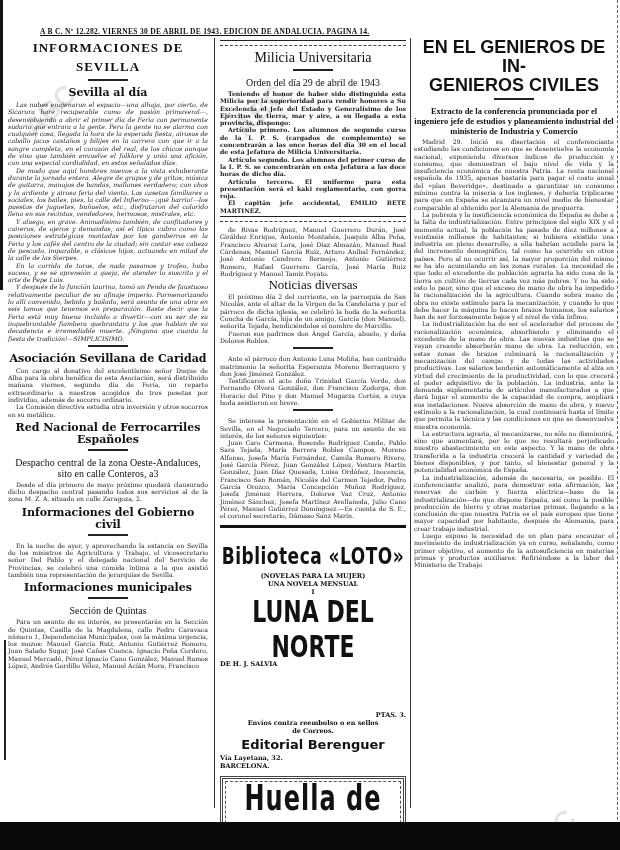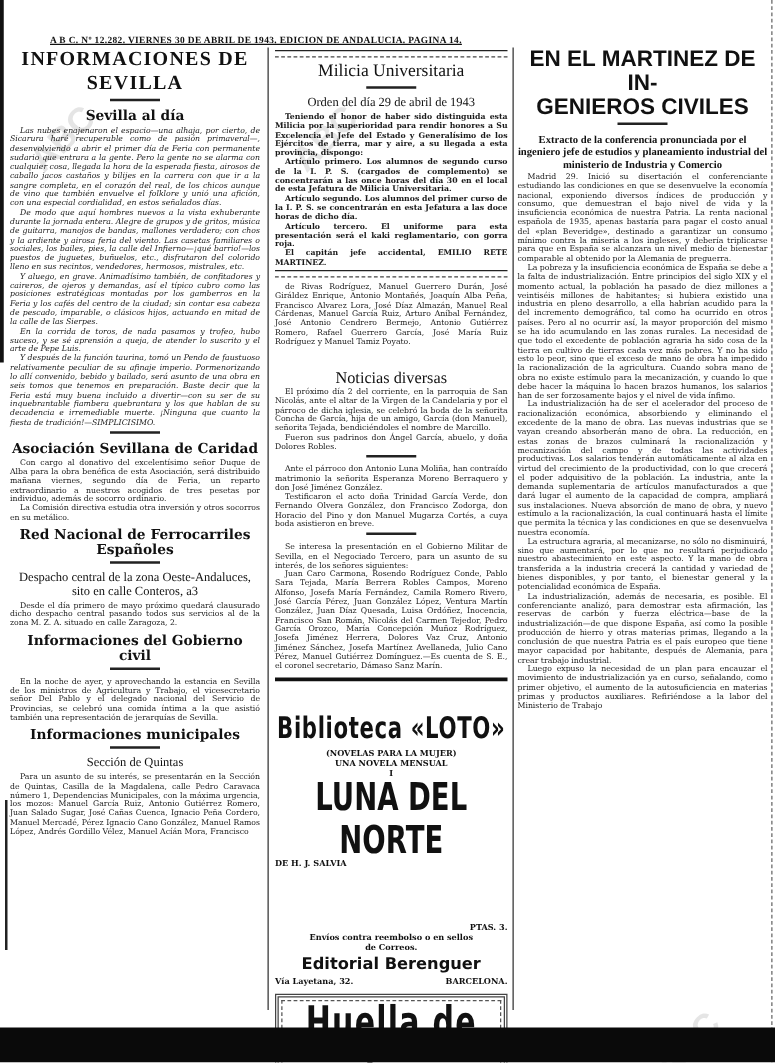--- a/index.html
+++ b/index.html
@@ -6,38 +6,38 @@
   body { width:620px; height:850px; position:relative; overflow:hidden; font-family:"DejaVu Serif", serif; color:#111; }
   .left-bar { position:absolute; left:0; top:0; width:3px; height:290px; background:#111; }
   .left-bar2 { position:absolute; left:4px; top:640px; width:2px; height:120px; background:#222; }
   .right-edge { position:absolute; right:2px; top:0; width:1px; height:850px; border-right:1px dashed #666; }
   .masthead { position:absolute; left:40px; top:27px; width:560px; text-align:left; font-size:7.5px; letter-spacing:0.3px; font-family:"Liberation Serif", serif; font-weight:bold; text-decoration:underline; }
   .col { position:absolute; top:38px; }
   .col-left { left:8px; width:200px; }
   .col-mid { left:220px; width:186px; }
   .col-right { left:414px; width:200px; }
   .vrule { position:absolute; top:38px; width:1px; background:#333; height:770px; }
-  .big-head { font-family:"Liberation Serif", serif; font-size:16px; line-height:19px; text-align:center; letter-spacing:1px; margin:0; }
+  .big-head { font-family:"Liberation Serif", serif; font-size:13px; line-height:19px; text-align:center; letter-spacing:1px; margin:0; }
   .big-head.right { font-family:"Liberation Sans", sans-serif; font-size:18px; letter-spacing:0; }
   .rule-short { width:40px; height:2px; background:#222; margin:3px auto 6px; }
   .sec-head { font-family:"DejaVu Serif", serif; font-weight:bold; text-align:center; font-size:11px; margin:4px 0 2px; line-height:12px; }
   .sub-head { font-family:"Liberation Serif", serif; text-align:center; font-size:10px; margin:2px 0 2px; line-height:11px; }
   .body-text { font-size:6.2px; line-height:7.3px; text-align:justify; margin:0; text-indent:8px; color:#1a1a1a; }
   .italic { font-style:italic; }
   .dash-rule { height:4px; border-top:1px solid #222; border-bottom:1px dashed #444; margin:2px 0 4px; }
   .mid-title { font-family:"Liberation Serif", serif; font-size:14px; text-align:center; margin:2px 0 0; }
   .mid-sub { font-family:"Liberation Serif", serif; font-size:10px; text-align:center; margin:2px 0 2px; }
   .signature { font-weight:bold; }
-  .ad-box { border-top:3px solid #111; margin-top:6px; padding-top:22px; }
+  .ad-box { border-top:3px solid #111; margin-top:6px; padding-top:12px; }
   .ad-biblio { font-family:"DejaVu Sans", sans-serif; font-weight:bold; font-size:17px; text-align:center; letter-spacing:0.5px; transform:scaleY(1.4); margin:6px 0 6px; }
   .ad-small { font-size:6.5px; text-align:center; font-weight:bold; line-height:8px; }
   .ad-luna { font-family:"DejaVu Sans", sans-serif; font-weight:bold; font-size:22px; text-align:center; transform:scaleY(1.4); margin:8px 0 6px; }
   .ad-line-r { font-size:6.5px; text-align:left; font-weight:bold; }
   .ad-editorial { font-family:"DejaVu Sans", sans-serif; font-weight:bold; font-size:13px; text-align:center; margin:2px 0; }
-  .ad-row { display:flex; justify-content:space-between; font-size:6.5px; font-weight:bold; }
+  .ad-row { display:flex; justify-content:space-between; font-size:6.5px; font-weight:bold;flex-direction:column; }
   .huella-box { margin-top:6px; border:3px double #444; padding:4px 6px; outline:1px dashed #555; outline-offset:-6px; }
   .huella-title { font-family:"DejaVu Sans", sans-serif; font-weight:bold; font-size:24px; text-align:center; transform:scaleY(1.45); margin:8px 0 8px; letter-spacing:1px; }
   .huella-small { font-size:6.5px; text-align:center; font-weight:bold; line-height:8.5px; }
   .palacio { font-family:"DejaVu Serif", serif; font-weight:bold; font-size:17px; text-align:center; margin:4px 0 2px; }
   .bottom-bar { position:absolute; left:0; top:822px; width:620px; height:28px; background:#0a0a0a; }
   .watermark { position:absolute; font-family:"Liberation Sans", sans-serif; font-size:28px; color:rgba(0,0,0,0.10); transform:rotate(-45deg); font-weight:bold; }
 </style>
 </head>
 <body>
 
@@ -98,21 +98,21 @@
   <div class="rule-short"></div>
   <div class="mid-sub">Orden del día 29 de abril de 1943</div>
   <p class="body-text" style="font-weight:bold;">Teniendo el honor de haber sido distinguida esta Milicia por la superioridad para rendir honores a Su Excelencia el Jefe del Estado y Generalísimo de los Ejércitos de tierra, mar y aire, a su llegada a esta provincia, dispongo:</p>
   <p class="body-text" style="font-weight:bold;">Artículo primero. Los alumnos de segundo curso de la I. P. S. (cargados de complemento) se concentrarán a las once horas del día 30 en el local de esta Jefatura de Milicia Universitaria.</p>
   <p class="body-text" style="font-weight:bold;">Artículo segundo. Los alumnos del primer curso de la I. P. S. se concentrarán en esta Jefatura a las doce horas de dicho día.</p>
   <p class="body-text" style="font-weight:bold;">Artículo tercero. El uniforme para esta presentación será el kaki reglamentario, con gorra roja.</p>
   <p class="body-text signature">El capitán jefe accidental, EMILIO RETE MARTINEZ.</p>
   <div class="dash-rule"></div>
   <p class="body-text">de Rivas Rodríguez, Manuel Guerrero Durán, José Giráldez Enrique, Antonio Montañés, Joaquín Alba Peña, Francisco Alvarez Lora, José Díaz Almazán, Manuel Real Cárdenas, Manuel García Ruiz, Arturo Aníbal Fernández, José Antonio Cendrero Bermejo, Antonio Gutiérrez Romero, Rafael Guerrero García, José María Ruiz Rodríguez y Manuel Tamiz Poyato.</p>
 
-  <div class="sec-head" style="font-family:'Liberation Serif', serif; font-weight:normal; font-size:13px; margin-top:19px;">Noticias diversas</div>
+  <div class="sec-head" style="font-family:'Liberation Serif', serif; font-weight:normal; font-size:13px; margin-top:2px;">Noticias diversas</div>
   <p class="body-text">El próximo día 2 del corriente, en la parroquia de San Nicolás, ante el altar de la Virgen de la Candelaria y por el párroco de dicha iglesia, se celebró la boda de la señorita Concha de García, hija de un amigo, García (don Manuel), señorita Tejada, bendiciéndoles el nombre de Marcillo.</p>
   <p class="body-text">Fueron sus padrinos don Ángel García, abuelo, y doña Dolores Robles.</p>
   <div class="rule-short"></div>
   <p class="body-text">Ante el párroco don Antonio Luna Moliña, han contraído matrimonio la señorita Esperanza Moreno Berraquero y don José Jiménez González.</p>
   <p class="body-text">Testificaron el acto doña Trinidad García Verde, don Fernando Olvera González, don Francisco Zodorga, don Horacio del Pino y don Manuel Mugarza Cortés, a cuya boda asistieron en breve.</p>
   <div class="rule-short"></div>
   <p class="body-text">Se interesa la presentación en el Gobierno Militar de Sevilla, en el Negociado Tercero, para un asunto de su interés, de los señores siguientes:</p>
   <p class="body-text">Juan Caro Carmona, Rosendo Rodríguez Conde, Pablo Sara Tejada, María Berrera Robles Campos, Moreno Alfonso, Josefa María Fernández, Camila Romero Rivero, José García Pérez, Juan González López, Ventura Martín González, Juan Díaz Quesada, Luisa Ordóñez, Inocencia, Francisco San Román, Nicolás del Carmen Tejedor, Pedro García Orozco, María Concepción Muñoz Rodríguez, Josefa Jiménez Herrera, Dolores Vaz Cruz, Antonio Jiménez Sánchez, Josefa Martínez Avellaneda, Julio Cano Pérez, Manuel Gutiérrez Domínguez.—Es cuenta de S. E., el coronel secretario, Dámaso Sanz Marín.</p>
 
   <div class="ad-box">
@@ -136,21 +136,21 @@
     <div class="huella-title">Huella de luz</div>
     <div class="huella-small">Superproducción Nacional CIFESA</div>
     <div class="huella-small">EL MAYOR EXITO DE LA</div>
     <div class="huella-small">TEMPORADA</div>
     <div class="huella-small">PROXIMO ESTRENO</div>
     <div class="palacio">Palacio Central</div>
   </div>
 </div>
 
 <div class="col col-right">
-  <h1 class="big-head right">EN EL MARTINEZ DE IN-</h1>
+  <h1 class="big-head right">EN EL GENIEROS DE IN-</h1>
   <h1 class="big-head right">GENIEROS CIVILES</h1>
   <div class="rule-short"></div>
   <div class="sub-head" style="font-weight:bold; font-size:8.5px; line-height:10px;">Extracto de la conferencia pronunciada por el ingeniero jefe de estudios y planeamiento industrial del ministerio de Industria y Comercio</div>
   <p class="body-text">Madrid 29. Inició su disertación el conferenciante estudiando las condiciones en que se desenvuelve la economía nacional, exponiendo diversos índices de producción y consumo, que demuestran el bajo nivel de vida y la insuficiencia económica de nuestra Patria. La renta nacional española de 1935, apenas bastaría para pagar el costo anual del «plan Beveridge», destinado a garantizar un consumo mínimo contra la miseria a los ingleses, y debería triplicarse para que en España se alcanzara un nivel medio de bienestar comparable al obtenido por la Alemania de preguerra.</p>
   <p class="body-text">La pobreza y la insuficiencia económica de España se debe a la falta de industrialización. Entre principios del siglo XIX y el momento actual, la población ha pasado de diez millones a veintiséis millones de habitantes; si hubiera existido una industria en pleno desarrollo, a ella habrían acudido para la del incremento demográfico, tal como ha ocurrido en otros países. Pero al no ocurrir así, la mayor proporción del mismo se ha ido acumulando en las zonas rurales. La necesidad de que todo el excedente de población agraria ha sido cosa de la tierra en cultivo de tierras cada vez más pobres. Y no ha sido esto lo peor, sino que el exceso de mano de obra ha impedido la racionalización de la agricultura. Cuando sobra mano de obra no existe estímulo para la mecanización, y cuando lo que debe hacer la máquina lo hacen brazos humanos, los salarios han de ser forzosamente bajos y el nivel de vida ínfimo.</p>
   <p class="body-text">La industrialización ha de ser el acelerador del proceso de racionalización económica, absorbiendo y eliminando el excedente de la mano de obra. Las nuevas industrias que se vayan creando absorberán mano de obra. La reducción, en estas zonas de brazos culminará la racionalización y mecanización del campo y de todas las actividades productivas. Los salarios tenderán automáticamente al alza en virtud del crecimiento de la productividad, con lo que crecerá el poder adquisitivo de la población. La industria, ante la demanda suplementaria de artículos manufacturados a que dará lugar el aumento de la capacidad de compra, ampliará sus instalaciones. Nueva absorción de mano de obra, y nuevo estímulo a la racionalización, la cual continuará hasta el límite que permita la técnica y las condiciones en que se desenvuelva nuestra economía.</p>
   <p class="body-text">La estructura agraria, al mecanizarse, no sólo no disminuirá, sino que aumentará, por lo que no resultará perjudicado nuestro abastecimiento en este aspecto. Y la mano de obra transferida a la industria crecerá la cantidad y variedad de bienes disponibles, y por tanto, el bienestar general y la potencialidad económica de España.</p>
   <p class="body-text">La industrialización, además de necesaria, es posible. El conferenciante analizó, para demostrar esta afirmación, las reservas de carbón y fuerza eléctrica—base de la industrialización—de que dispone España, así como la posible producción de hierro y otras materias primas, llegando a la conclusión de que nuestra Patria es el país europeo que tiene mayor capacidad por habitante, después de Alemania, para crear trabajo industrial.</p>
   <p class="body-text">Luego expuso la necesidad de un plan para encauzar el movimiento de industrialización ya en curso, señalando, como primer objetivo, el aumento de la autosuficiencia en materias primas y productos auxiliares. Refiriéndose a la labor del Ministerio de Trabajo</p>
 </div>

